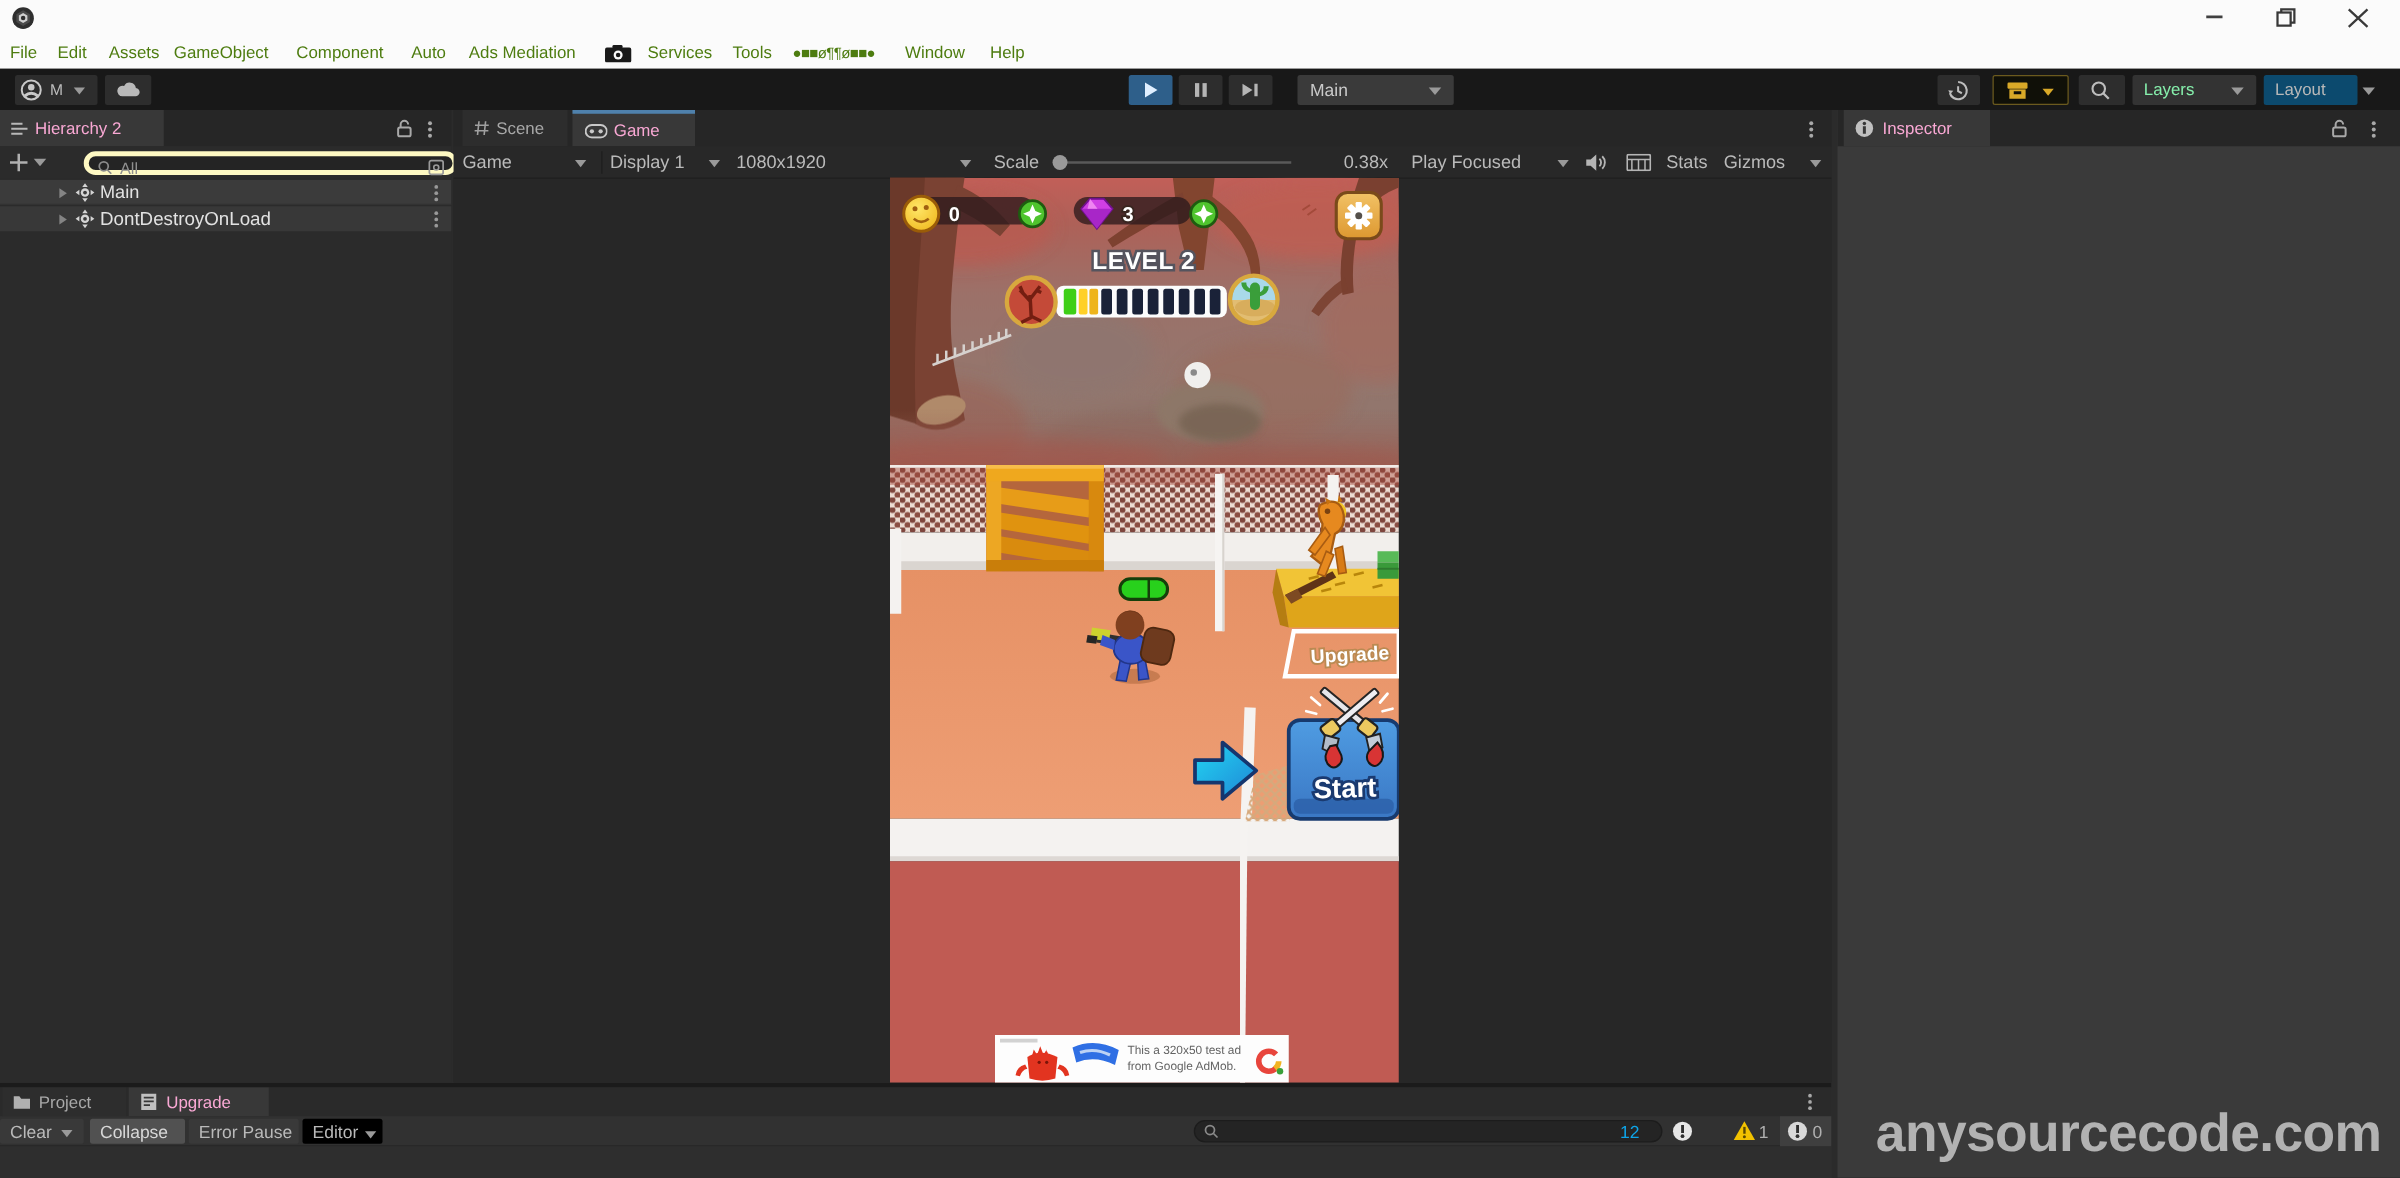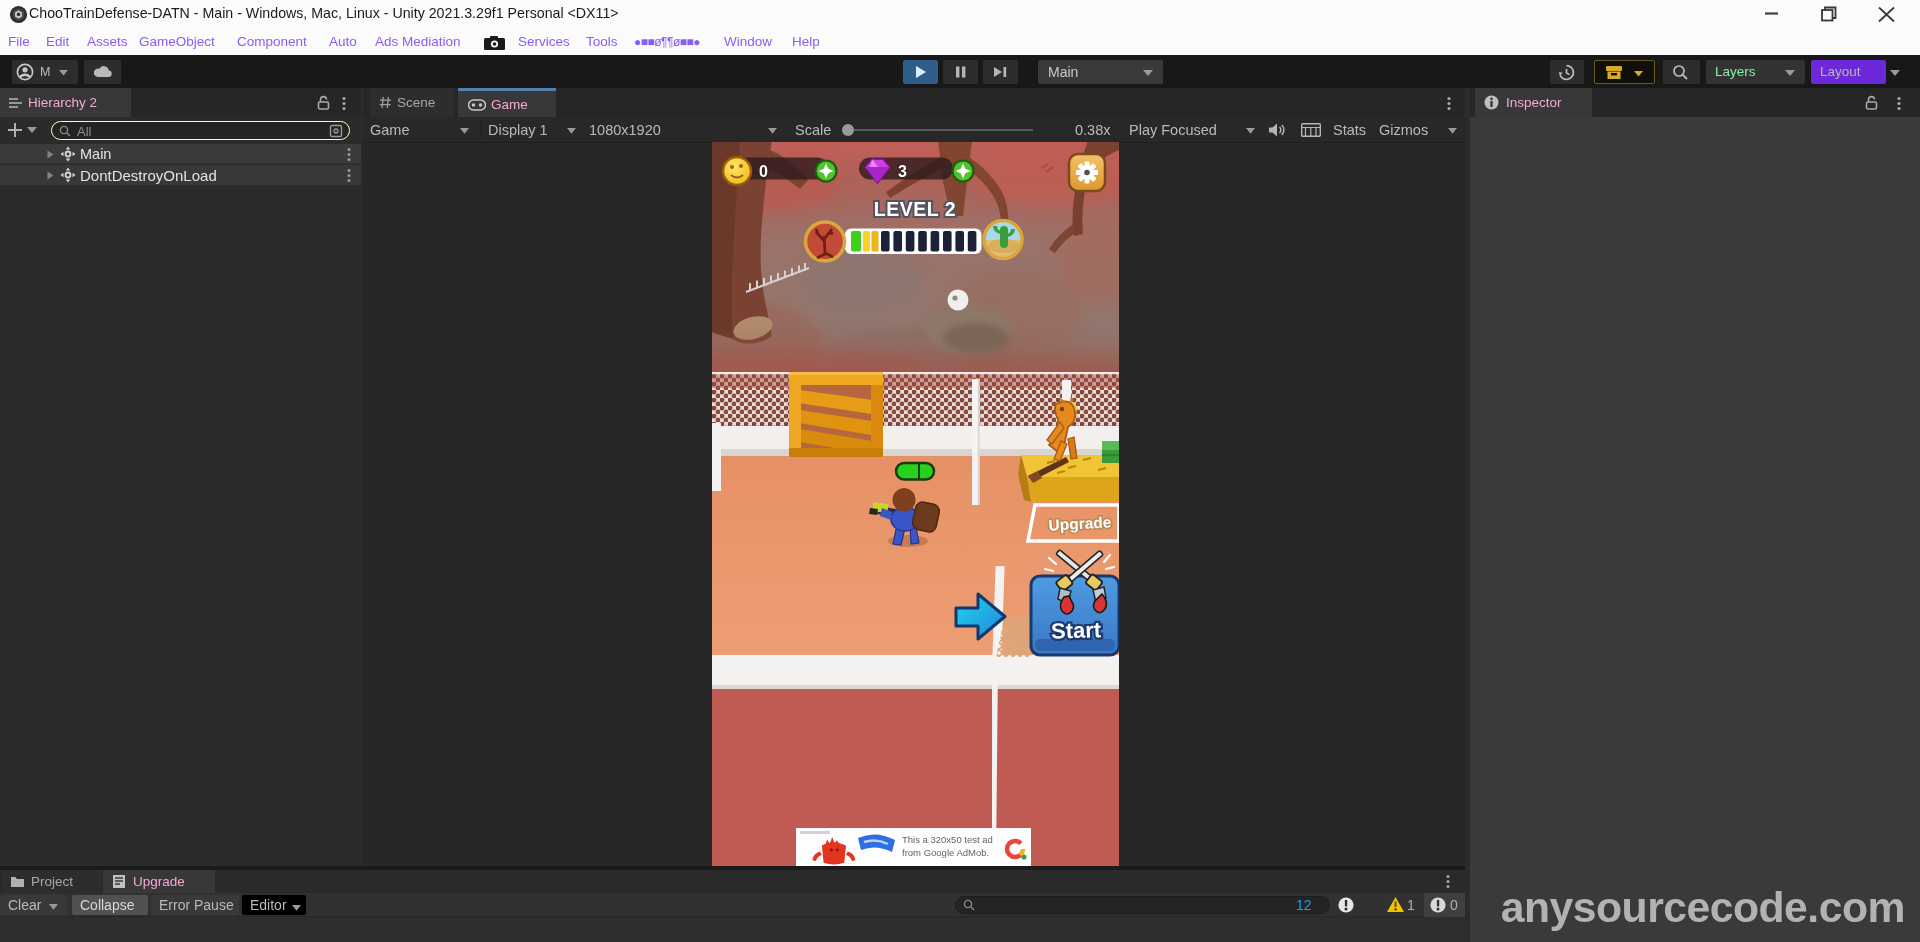--- a/index.html
+++ b/index.html
@@ -1,39 +1,38 @@
 <!DOCTYPE html>
 <html><head>
 <meta charset="utf-8">
 <style>
   * { margin:0; padding:0; box-sizing:border-box; }
   html,body { width:1920px; height:942px; overflow:hidden; background:#2b2b2b;
     font-family:"Liberation Sans", sans-serif; }
   .abs { position:absolute; }
   #titlebar { position:absolute; left:0; top:0; width:1920px; height:28px; background:#fbfbfb; color:#1b1b1b; }
-  #menubar { position:absolute; left:0; top:28px; width:1920px; height:27px; background:#fbfbfb; color:#8b5cf6; }
+  #menubar { position:absolute; left:0; top:28px; width:1920px; height:27px; background:#fbfbfb; color:#4d7c0f; }
   .mitem { position:absolute; top:6px; font-size:13.5px; }
   #toolbar { position:absolute; left:0; top:55px; width:1920px; height:33px; background:#181818; }
   .tbtn { position:absolute; top:5px; height:24px; background:#2d2d2d; border-radius:2px; color:#c8c8c8; }
   .tabbar { position:absolute; height:29px; background:#262626; width:100%; }
   .tab { position:absolute; top:0; height:29px; background:#383838; color:#f9a8d4; font-size:13.5px; }
   .tab.inactive { background:#2d2d2d; color:#a8a8a8; }
   .txt { position:absolute; white-space:nowrap; }
 </style>
 </head>
 <body>
 
 <div id="titlebar">
   <svg class="abs" style="left:9px;top:5px" width="19" height="19" viewBox="0 0 19 19">
     <circle cx="9.5" cy="9.5" r="8.6" fill="#2e2e2e"></circle>
     <path d="M9.5 3.2 L14.9 6.3 L14.9 12.6 L9.5 15.7 L4.1 12.6 L4.1 6.3 Z" fill="#4a4a4a"></path>
     <path d="M9.5 5.4 L12.9 7.4 L12.9 11.4 L9.5 13.4 L6.1 11.4 L6.1 7.4 Z" fill="#cfcfcf"></path>
     <circle cx="9.5" cy="9.4" r="1.8" fill="#2e2e2e"></circle>
   </svg>
-  <div class="txt" style="left:29px;top:5px;font-size:14.2px;">ChooTrainDefense-DATN - Main - Windows, Mac, Linux - Unity 2021.3.29f1 Personal &lt;DX11&gt;</div>
   <svg class="abs" style="left:1762px;top:4px" width="140" height="20" viewBox="0 0 140 20">
     <line x1="3" y1="9.5" x2="16" y2="9.5" stroke="#404040" stroke-width="2.2"></line>
     <rect x="60" y="6" width="10.5" height="10.5" fill="none" stroke="#383838" stroke-width="1.8"></rect>
     <path d="M63 6 V3.5 H73.5 V14 H70.5" fill="none" stroke="#383838" stroke-width="1.8"></path>
     <path d="M117 3.5 L132 17.5 M132 3.5 L117 17.5" stroke="#3a3a3a" stroke-width="1.8"></path>
   </svg>
 </div>
 
 <div id="menubar">
   <div class="mitem" style="left:8px">File</div>
@@ -121,21 +120,21 @@
       <circle cx="7" cy="7" r="5" fill="none" stroke="#bdbdbd" stroke-width="1.7"></circle>
       <path d="M10.8 10.8 L15 15" stroke="#bdbdbd" stroke-width="1.8"></path>
     </svg>
   </div>
   <div class="tbtn" style="left:1706px;width:99px;background:#333333;">
     <div class="txt" style="left:9px;top:4px;font-size:13.5px;color:#86efac">Layers</div>
     <svg class="abs" style="left:78px;top:9px" width="12" height="8">
         <path d="M1 1 L11 1 L6 7 Z" fill="#9a9a9a"></path>
       </svg>
   </div>
-  <div class="tbtn" style="left:1811px;width:75px;background:#6d28d9;">
+  <div class="tbtn" style="left:1811px;width:75px;background:#0c4a6e;">
     <div class="txt" style="left:9px;top:4px;font-size:13.5px;color:#b8b8b8">Layout</div>
     <svg class="abs" style="left:78px;top:9px" width="12" height="8">
         <path d="M1 1 L11 1 L6 7 Z" fill="#9a9a9a"></path>
       </svg>
   </div>
 </div>
 
 <div class="abs" id="hierarchy" style="left:0;top:88px;width:361px;height:778px;background:#2b2b2b;">
   <div class="tabbar" style="top:0;">
     <div class="tab" style="left:0;width:131px;">
@@ -153,21 +152,21 @@
         <circle cx="3" cy="7.5" r="1.6" fill="#a8a8a8"></circle>
         <circle cx="3" cy="12.5" r="1.6" fill="#a8a8a8"></circle>
       </svg>
   </div>
 
   <div class="abs" style="left:0;top:29px;width:361px;height:26px;background:#2b2b2b;">
     <svg class="abs" style="left:7px;top:5px" width="32" height="16" viewBox="0 0 32 16">
       <path d="M8 1 V15 M1 8 H15" stroke="#b0b0b0" stroke-width="2"></path>
       <path d="M20 5 L30 5 L25 11 Z" fill="#9a9a9a"></path>
     </svg>
-    <div class="abs" style="left:51px;top:3.5px;width:299px;height:19px;background:#242424;border:1px solid #fef9c3;border-radius:10px;">
+    <div class="abs" style="left:67px;top:3.5px;width:299px;height:19px;background:#242424;border:4px solid #fef9c3;border-radius:10px;">
       <svg class="abs" style="left:7px;top:3px" width="13" height="13" viewBox="0 0 13 13">
         <circle cx="5" cy="5" r="3.6" fill="none" stroke="#8a8a8a" stroke-width="1.4"></circle>
         <path d="M7.8 7.8 L11 11" stroke="#8a8a8a" stroke-width="1.4"></path>
       </svg>
       <div class="txt" style="left:25px;top:2px;font-size:13px;color:#8f8f8f">All</div>
       <svg class="abs" style="right:6px;top:2.5px" width="14" height="14" viewBox="0 0 14 14">
         <rect x="1.5" y="1.5" width="11" height="11" rx="1.5" fill="none" stroke="#9a9a9a" stroke-width="1.4"></rect>
         <circle cx="7" cy="7" r="2" fill="none" stroke="#9a9a9a" stroke-width="1.3"></circle>
       </svg>
     </div>

